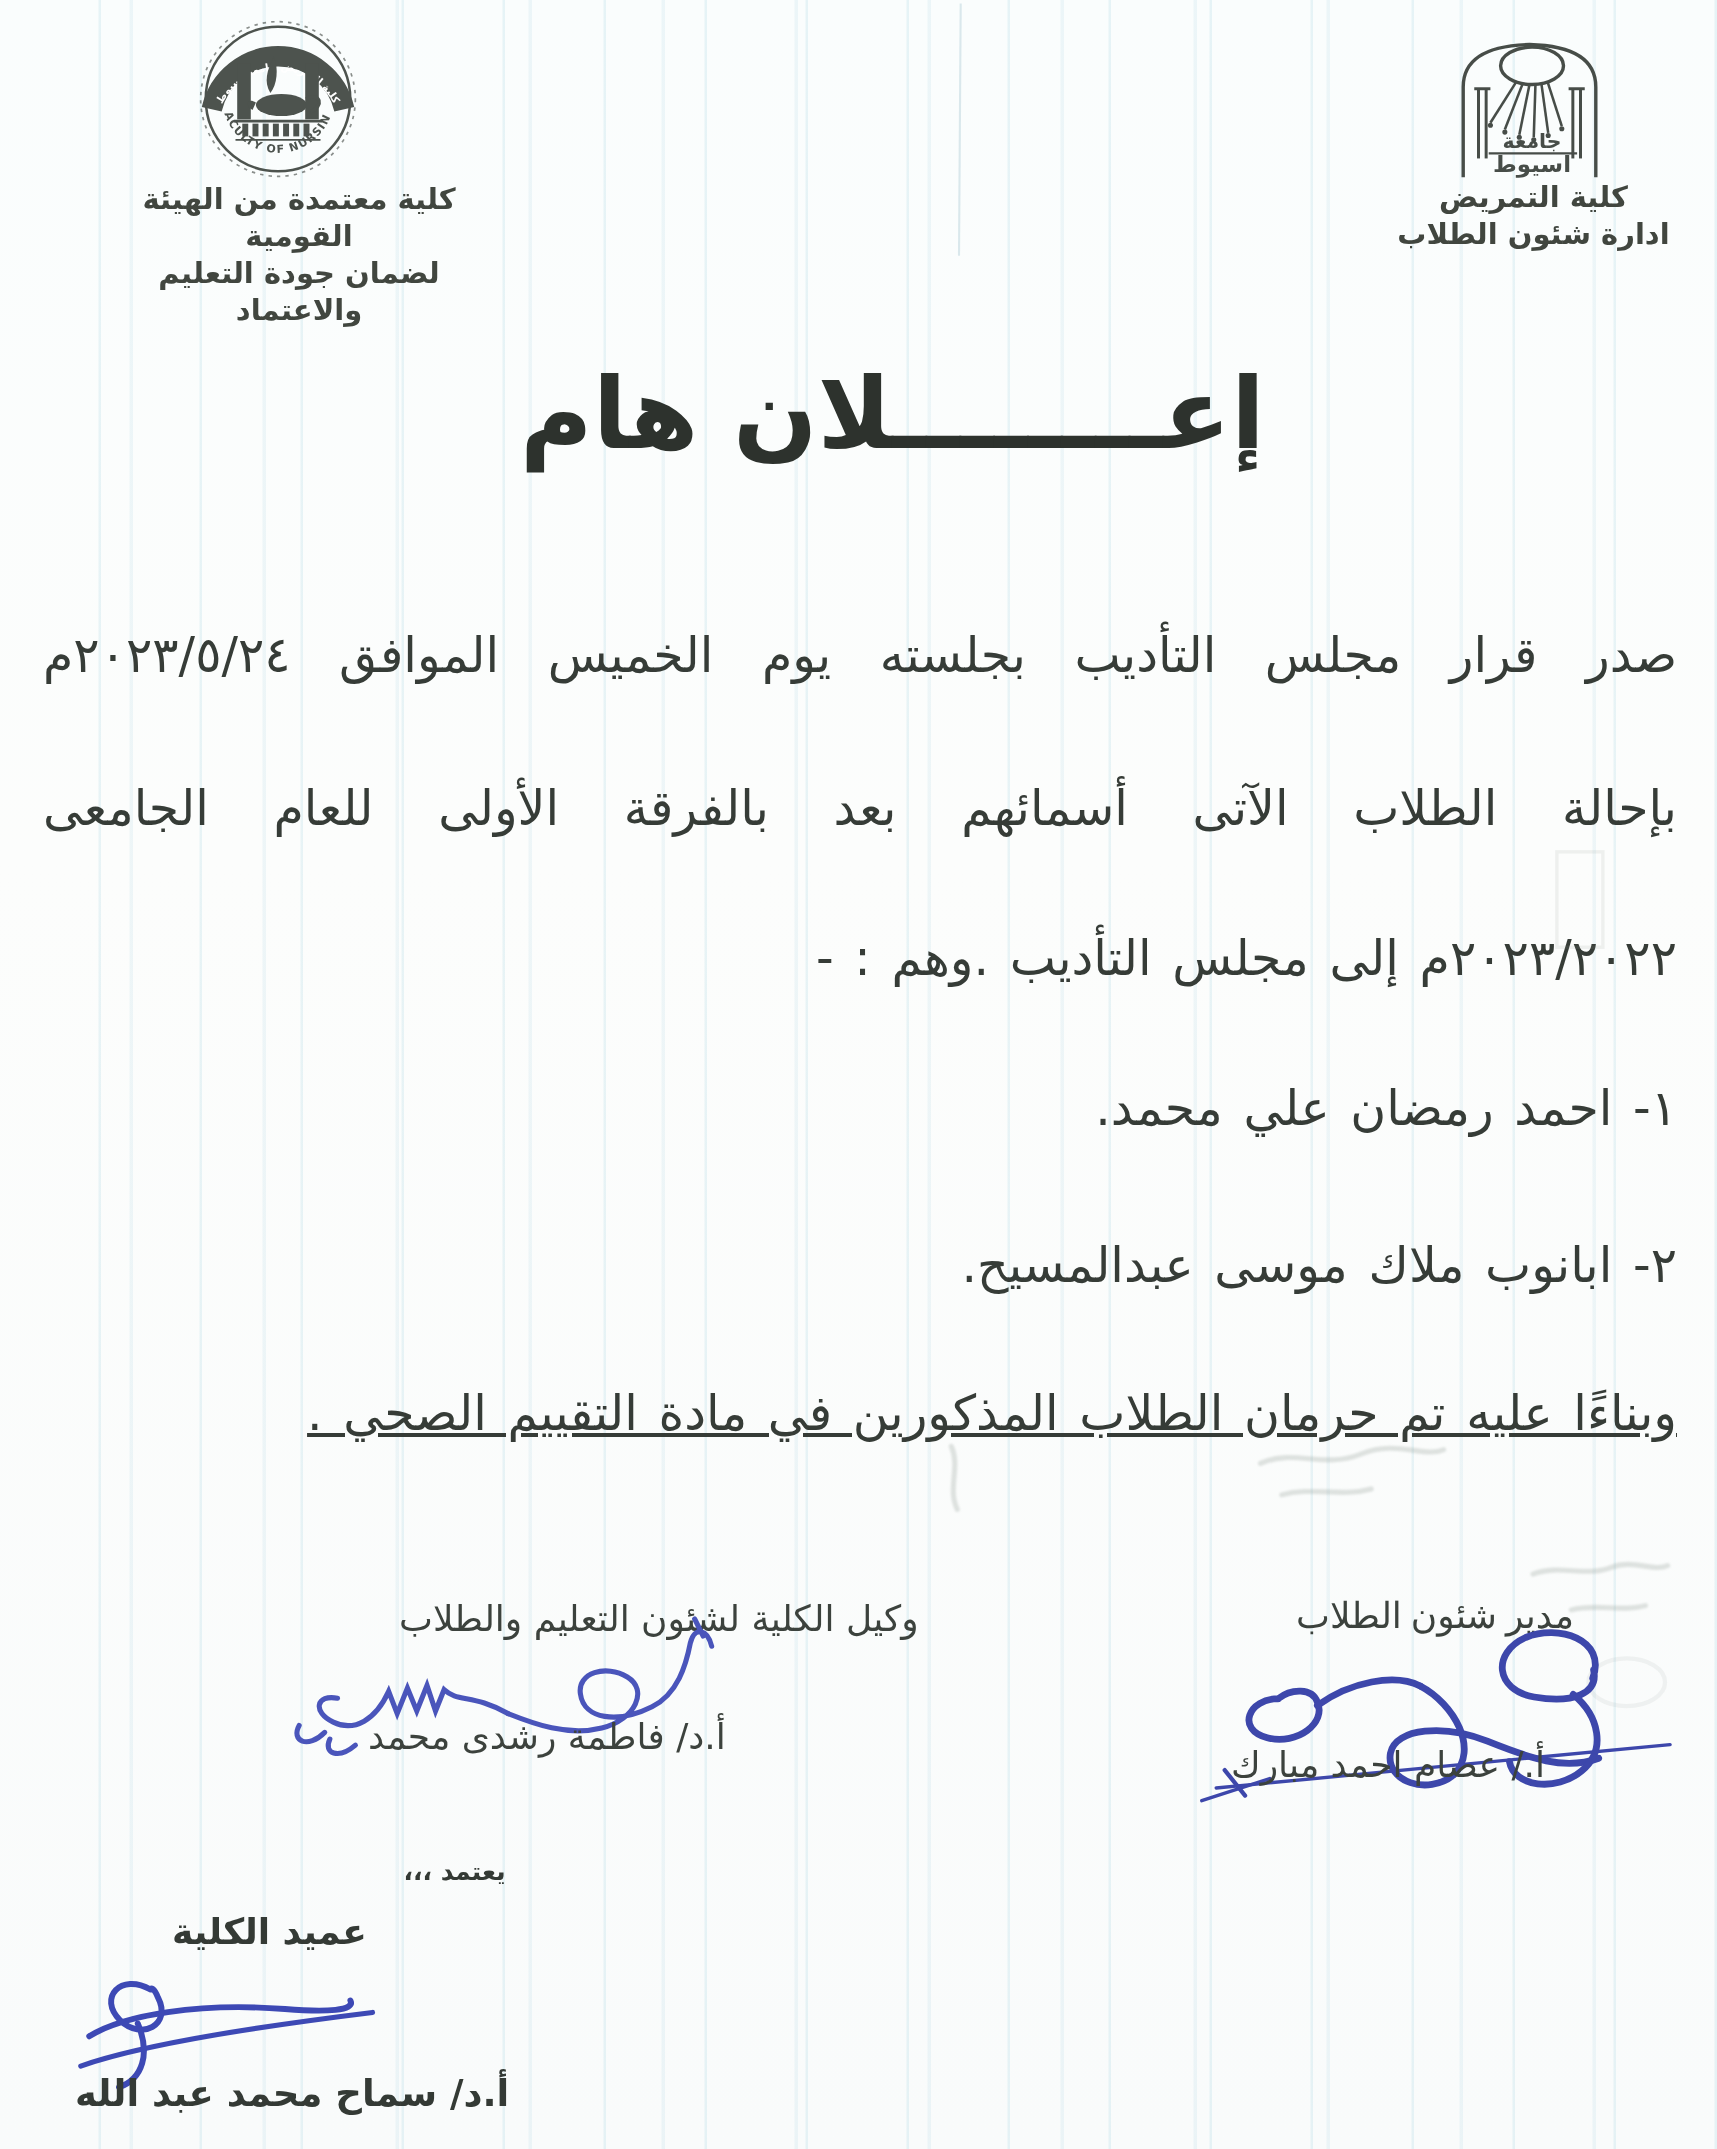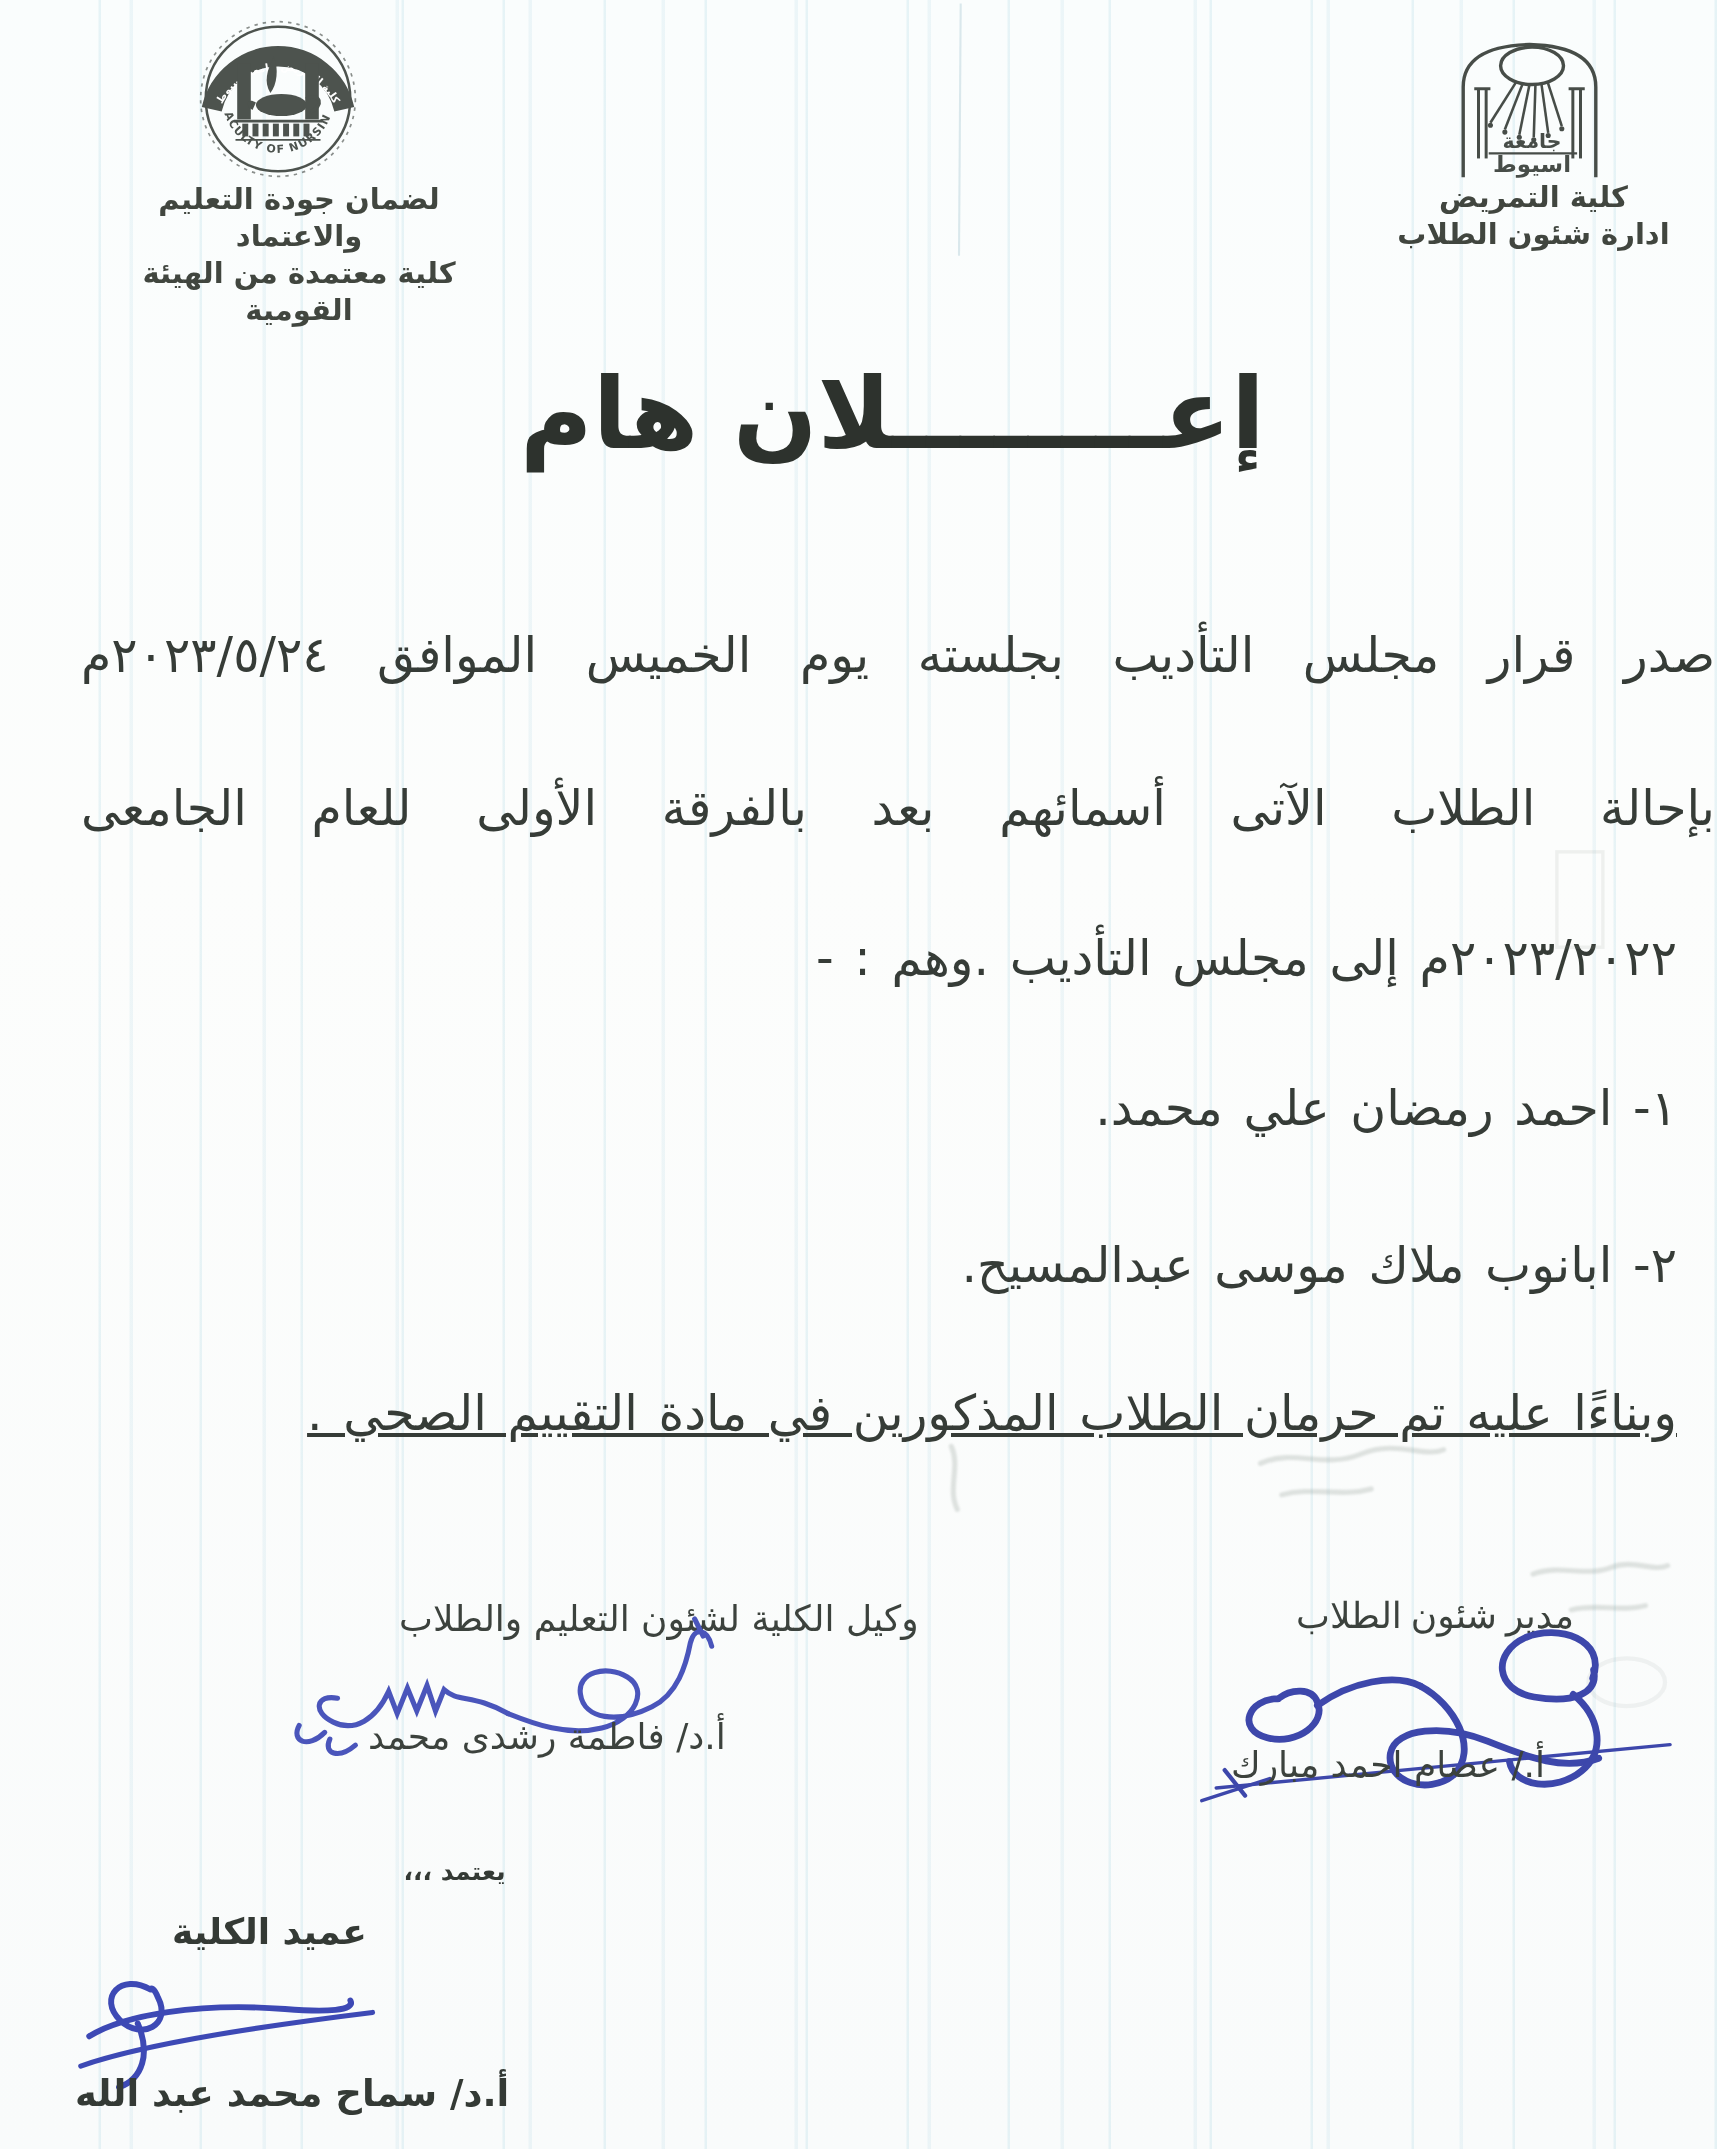--- a/index.html
+++ b/index.html
@@ -23,21 +23,21 @@
     left:0;right:0;top:356px;text-align:center;
     font-size:99px;font-weight:bold;color:#2d322d;
     transform:translateX(34px); 
     letter-spacing:0.9px;
   }
   
   .bodyline{
     left:43px;width:1634px;font-size:49px;color:#363c37;
     word-spacing:5.1px;white-space:nowrap;
   }
-  .bodyline.just{white-space:normal;text-align:justify;text-align-last:justify;margin-left:38px;}
+  .bodyline.just{white-space:normal;text-align:justify;text-align-last:justify;}
   .line1{top:627px;}
   .line2{top:780px;}
   .line3{top:930px;}
   .student-line{top:1080px;padding-right:191px;text-align:right;}
   .student-line.s2{top:1237px;}
   .closing-line{top:1385px;text-align:right;text-decoration:underline;}
   
   .sig-title{font-size:36px;color:#3c423d;white-space:nowrap;}
   .sig-name{font-size:36px;color:#3c423d;white-space:nowrap;}
   .approve-word{left:348px;top:1857px;width:213px;text-align:center;font-size:25px;font-weight:bold;color:#343a35;}
@@ -76,22 +76,22 @@
       <rect x="118" y="129" width="7" height="15"></rect>
     <rect x="130" y="129" width="7" height="15"></rect>
   </g>
   <path d="M50,148 H150" stroke="#4d534e" stroke-width="2"></path>
   <text font-size="13" fill="#4d534e" font-weight="bold" letter-spacing="1.5" text-anchor="middle">
     <textPath href="#sealBottomArc" startOffset="50%">FACULTY OF NURSING</textPath>
   </text>
 </svg>
 
 <div class="abs hdr-caption hdr-left-caption">
+  <div>كلية معتمدة من الهيئة القومية</div>
   <div>لضمان جودة التعليم والاعتماد</div>
-  <div>كلية معتمدة من الهيئة القومية</div>
 </div>
 
 <svg class="abs stamp" style="left:1453px;top:34px;" width="153" height="152" viewBox="0 0 180 178">
   <path d="M12,168 L12,62 Q12,14 90,12 Q168,14 168,62 L168,168" fill="none" stroke="#474d48" stroke-width="4"></path>
   <ellipse cx="93" cy="37" rx="37" ry="22" fill="none" stroke="#474d48" stroke-width="4"></ellipse>
   <g stroke="#474d48" stroke-width="3">
     <line x1="75" y1="55" x2="44" y2="104"></line>
       <line x1="82" y1="58" x2="61" y2="112"></line>
     <line x1="90" y1="59" x2="78" y2="118"></line>
       <line x1="97" y1="59" x2="95" y2="121"></line>

